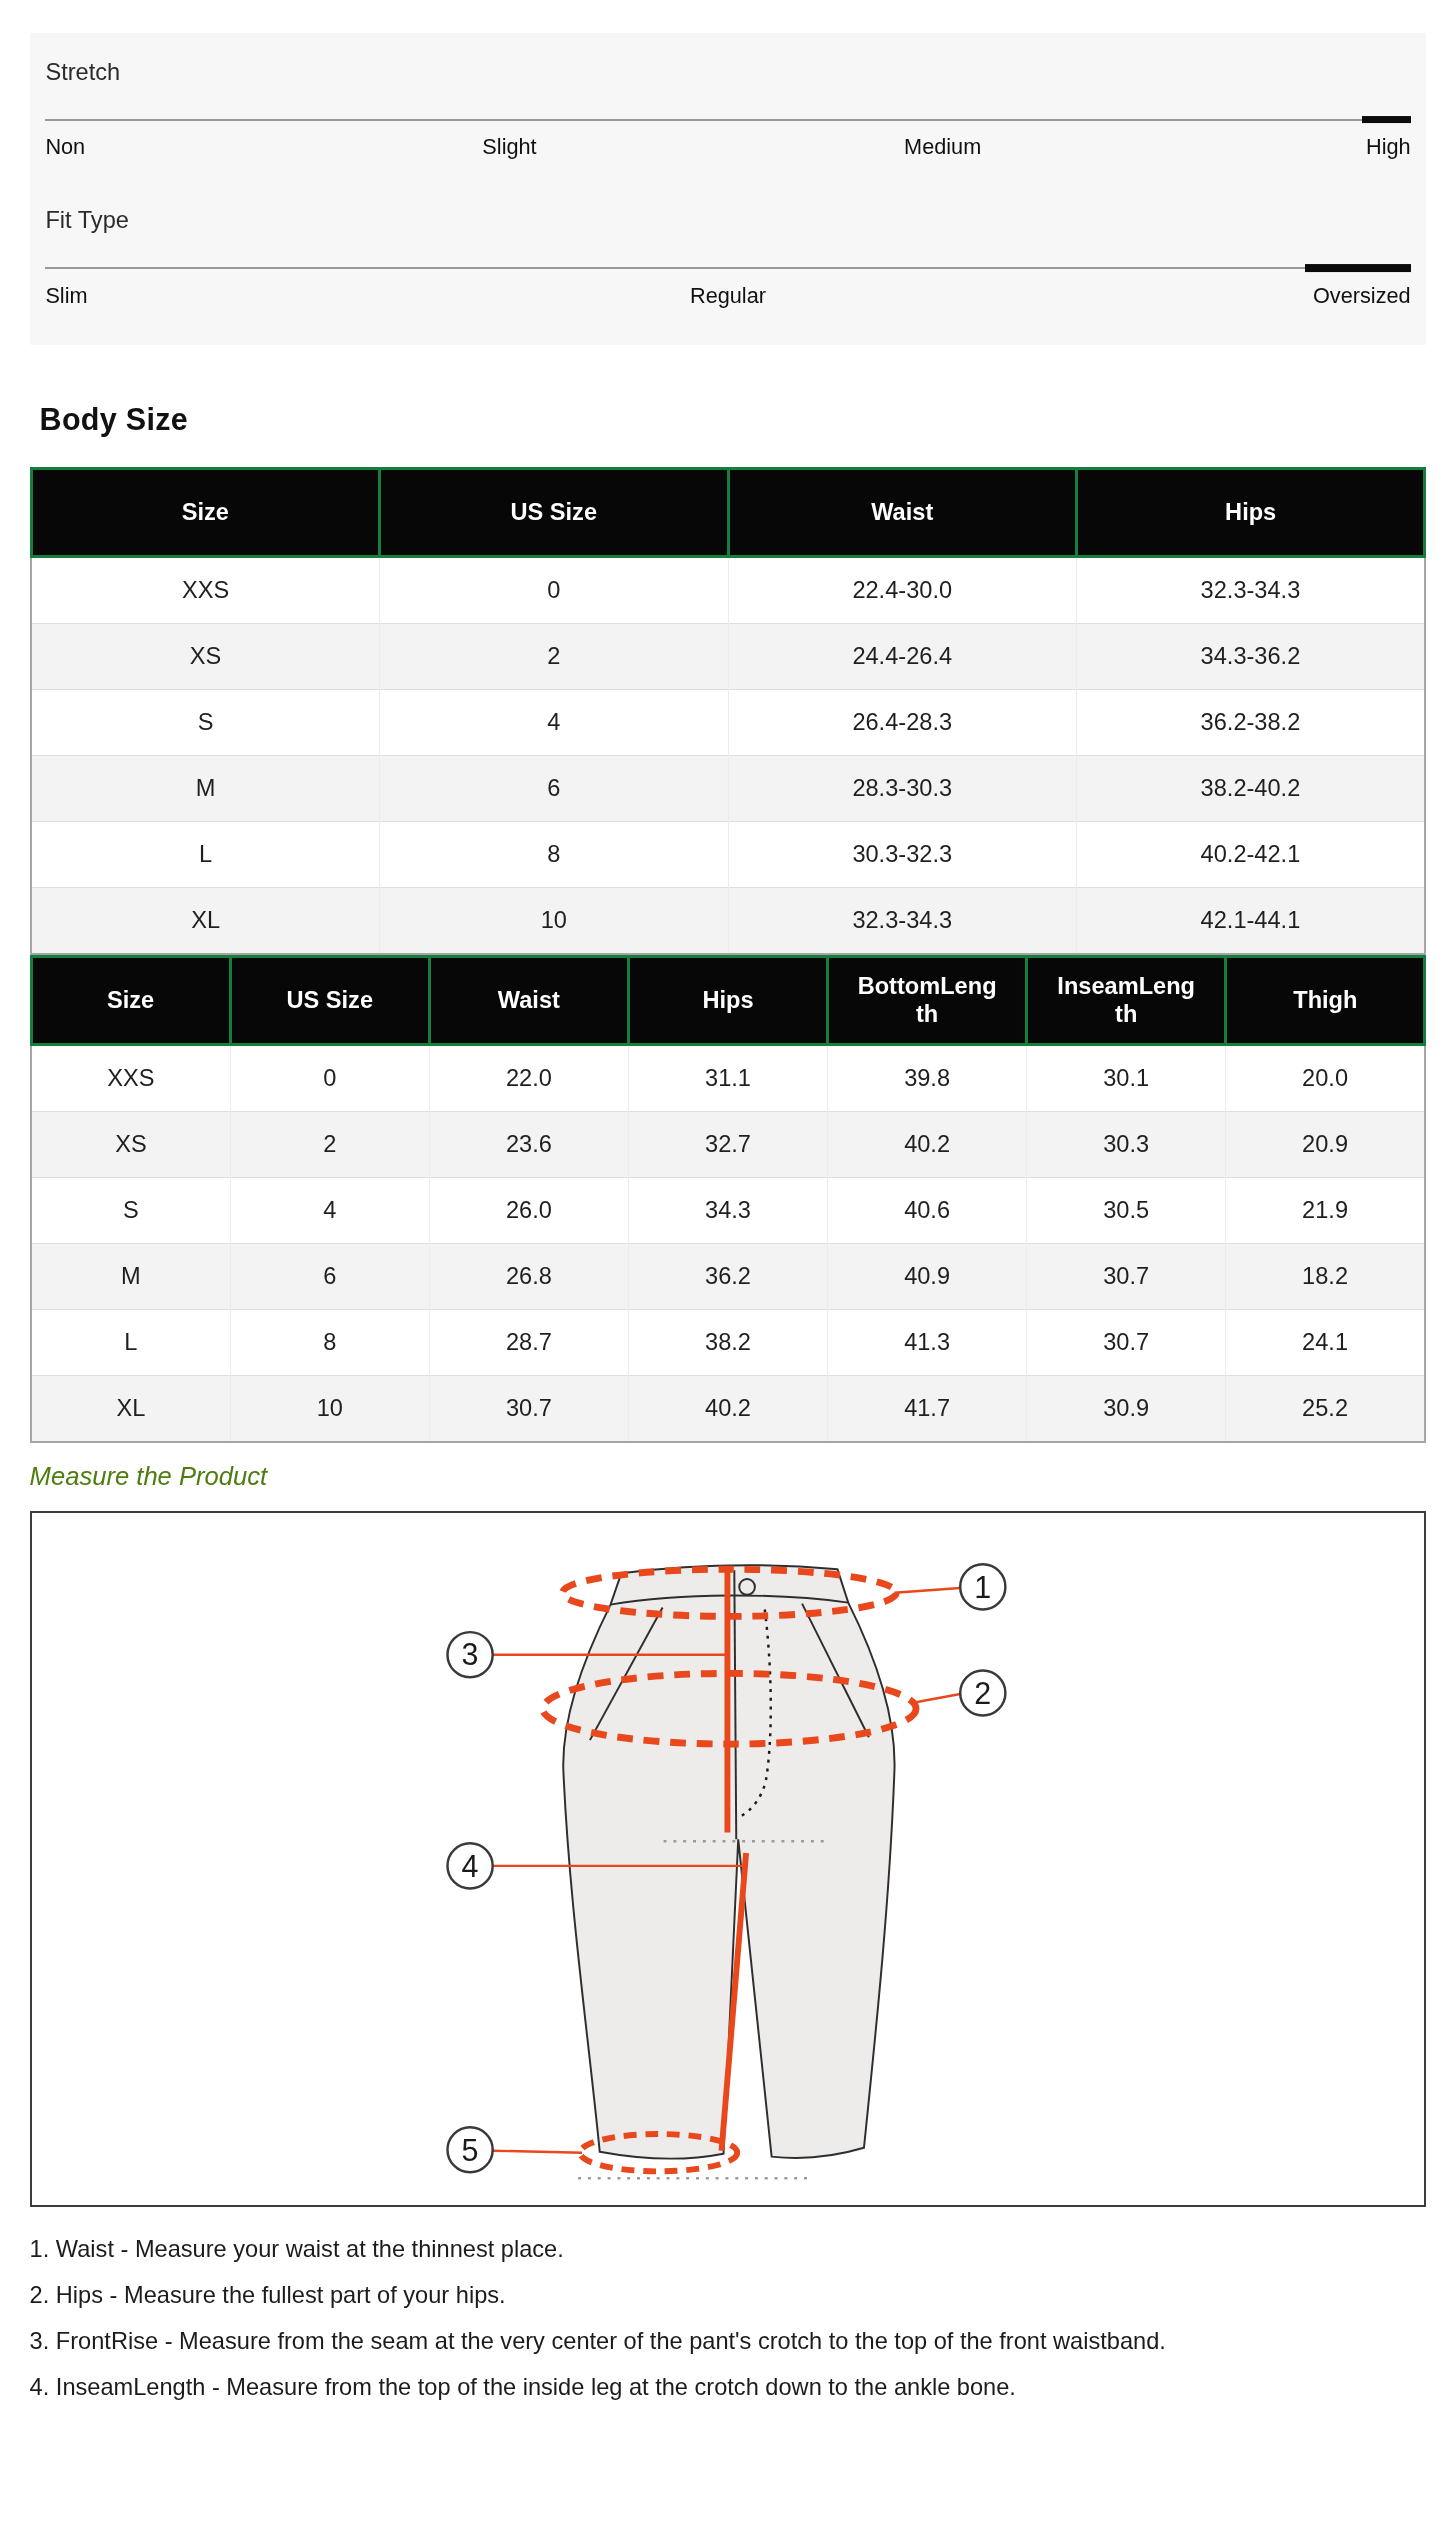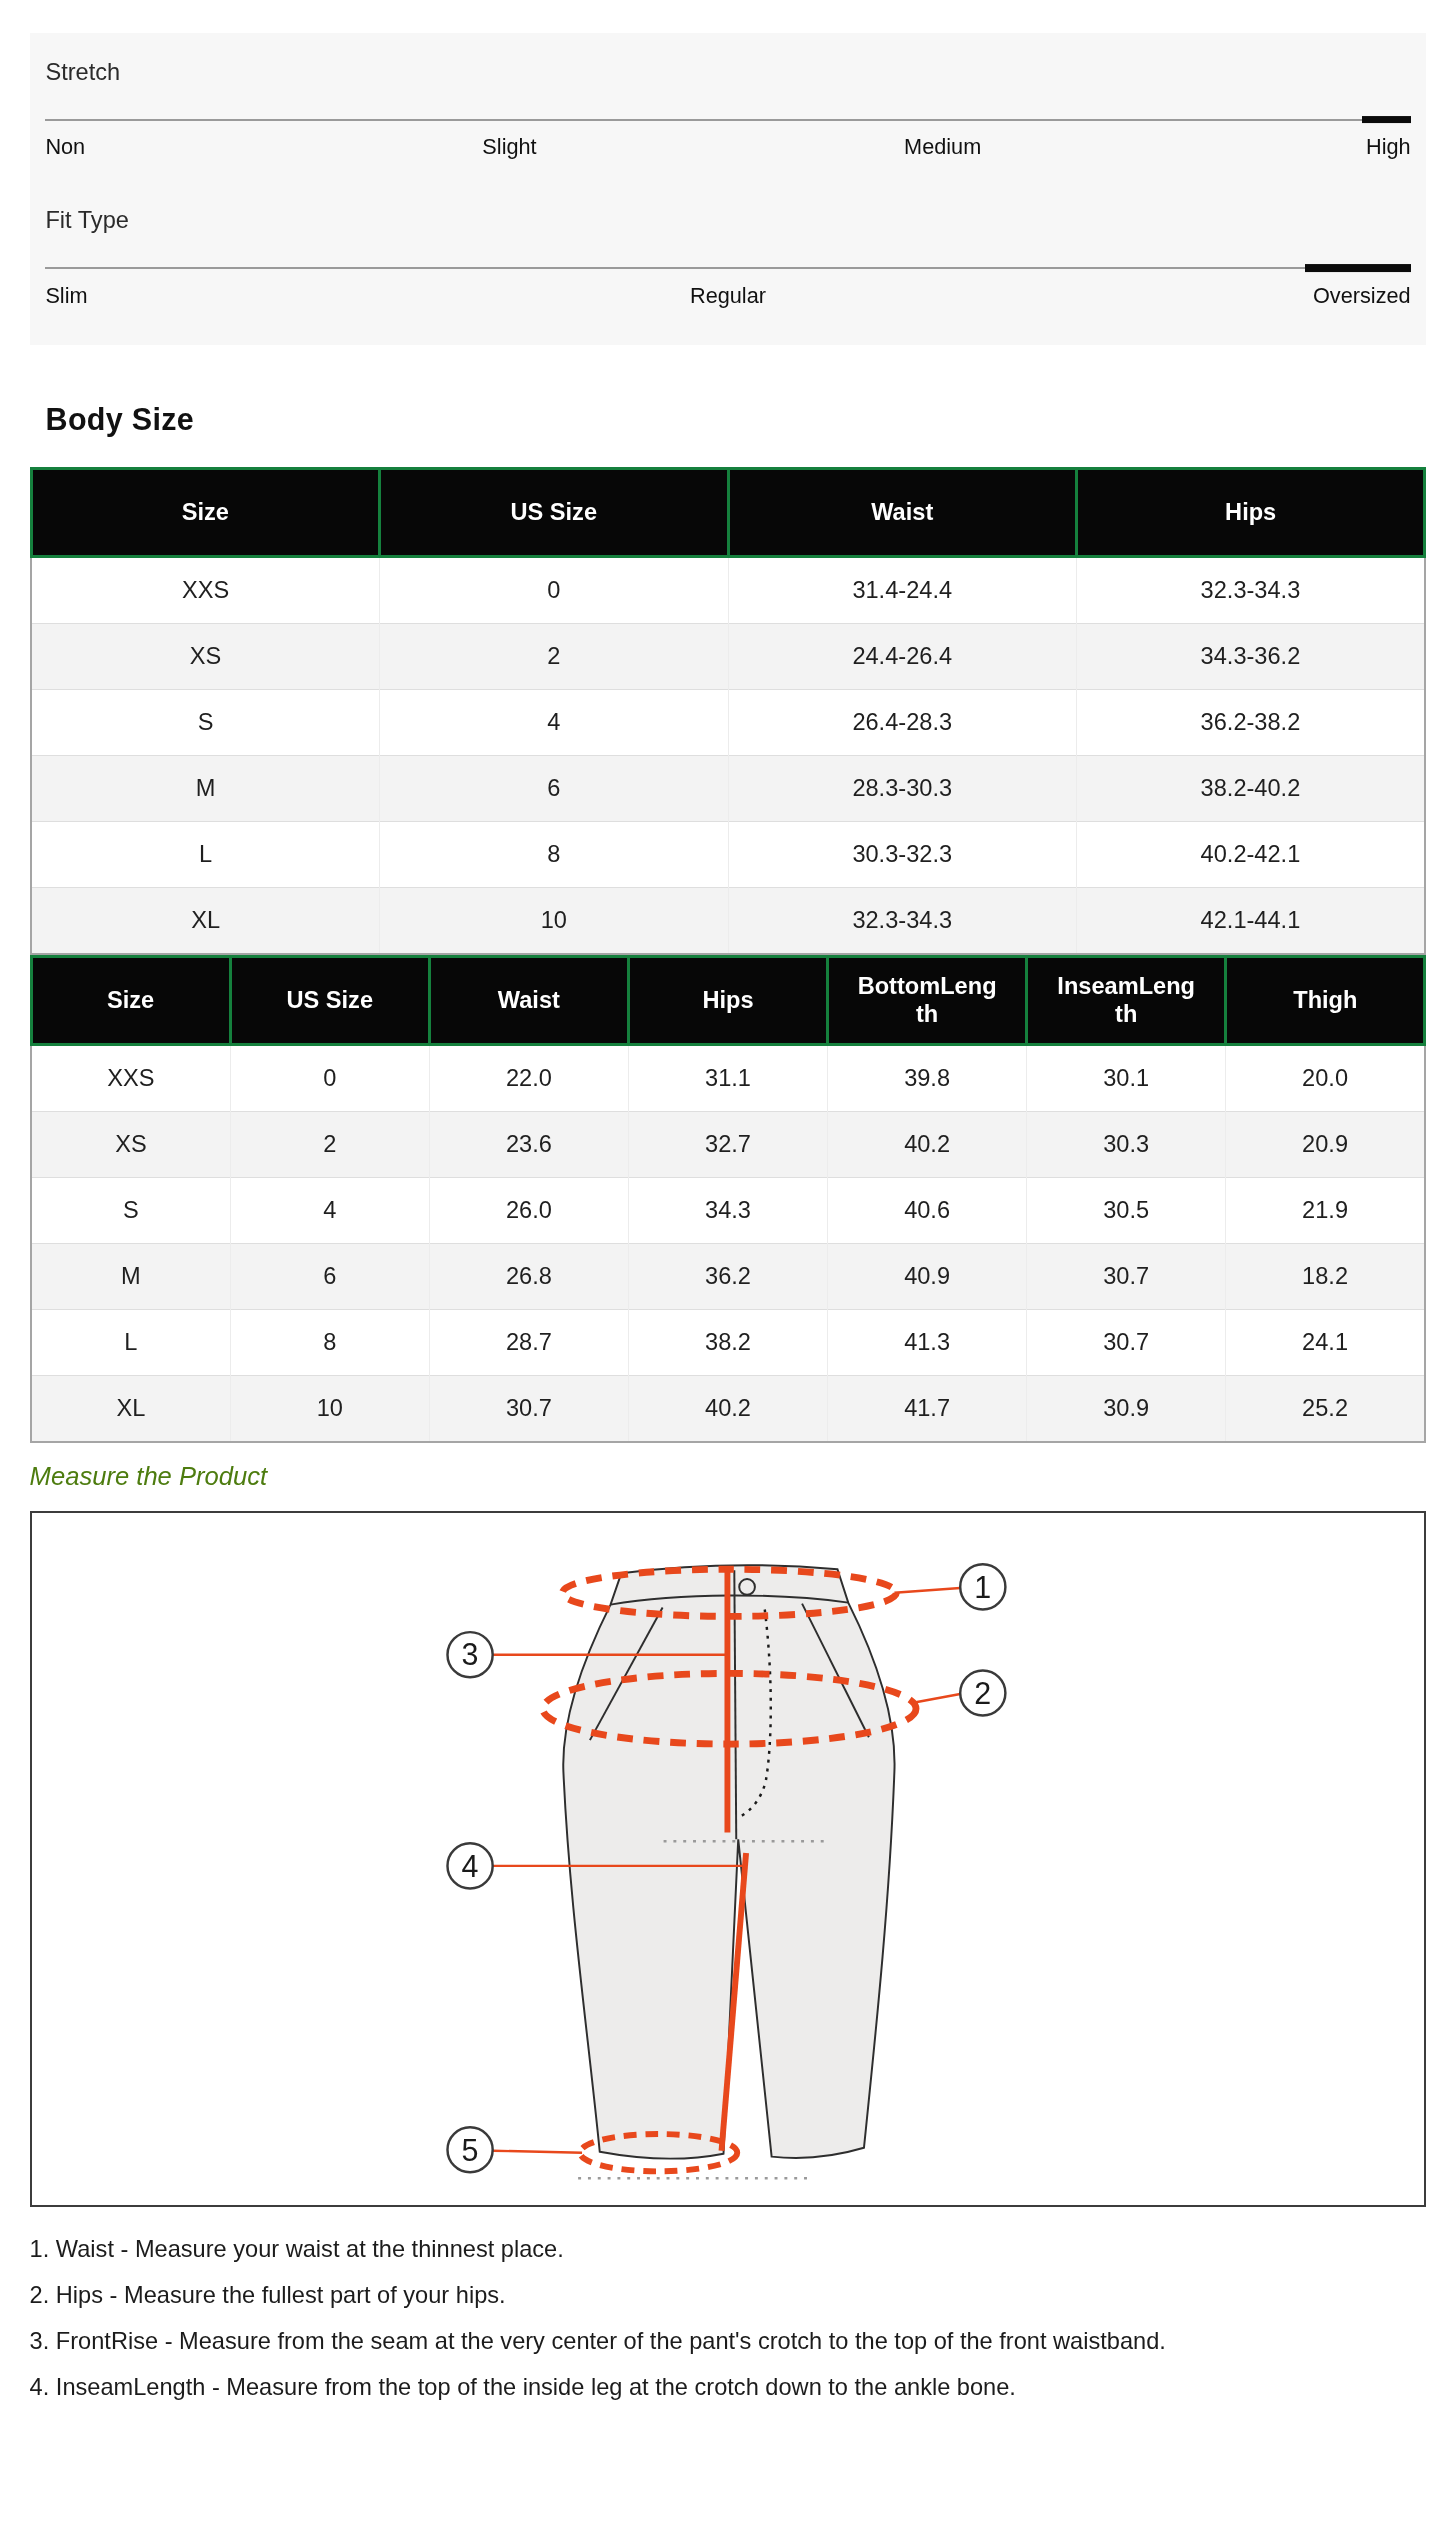--- a/index.html
+++ b/index.html
@@ -11,21 +11,21 @@
   .slider + .slider{margin-top:45px;}
   .slider-label{font-size:23.6px;font-weight:300;color:#2b2b2b;}
   .track{position:relative;height:2px;background:#9a9a9a;margin-top:33px;}
   .marker{position:absolute;right:0;top:50%;transform:translateY(-50%);height:7.9px;background:#0b0b0b;}
   .marker-fit{width:106px;}
   .marker-stretch{width:49px;}
   .opts{position:relative;height:27.6px;margin-top:13.8px;font-size:21.7px;font-weight:300;color:#111;}
   .opt{position:absolute;top:0;white-space:nowrap;}
 
   
-  .section-title{font-size:30.5px;font-weight:700;color:#111;margin:16px;letter-spacing:0.3px;}
+  .section-title{font-size:30.5px;font-weight:700;color:#111;margin:10px;letter-spacing:0.3px;}
   .mt-body{margin-top:57px;margin-bottom:29.6px;}
   .mt-product{margin-top:75px;margin-bottom:27.6px;}
 
   
   table.size-table{width:100%;border-collapse:collapse;border:2px solid #a5a5a5;table-layout:fixed;}
   table.size-table thead th{
     background:#070707;color:#ffffff;font-weight:700;font-size:23.6px;
     height:69px;text-align:center;vertical-align:middle;
     border:3px solid #15803d;word-break:break-all;padding:7.9px 27.6px;line-height:1.2;}
   table.size-table tbody td{
@@ -81,21 +81,21 @@
           <th>Size</th>
           <th>US Size</th>
           <th>Waist</th>
           <th>Hips</th>
         </tr>
       </thead>
       <tbody>
         <tr>
           <td>XXS</td>
           <td>0</td>
-          <td>31.4-24.4</td>
+          <td>22.4-30.0</td>
           <td>32.3-34.3</td>
         </tr>
         <tr>
           <td>XS</td>
           <td>2</td>
           <td>24.4-26.4</td>
           <td>34.3-36.2</td>
         </tr>
         <tr>
           <td>S</td>

